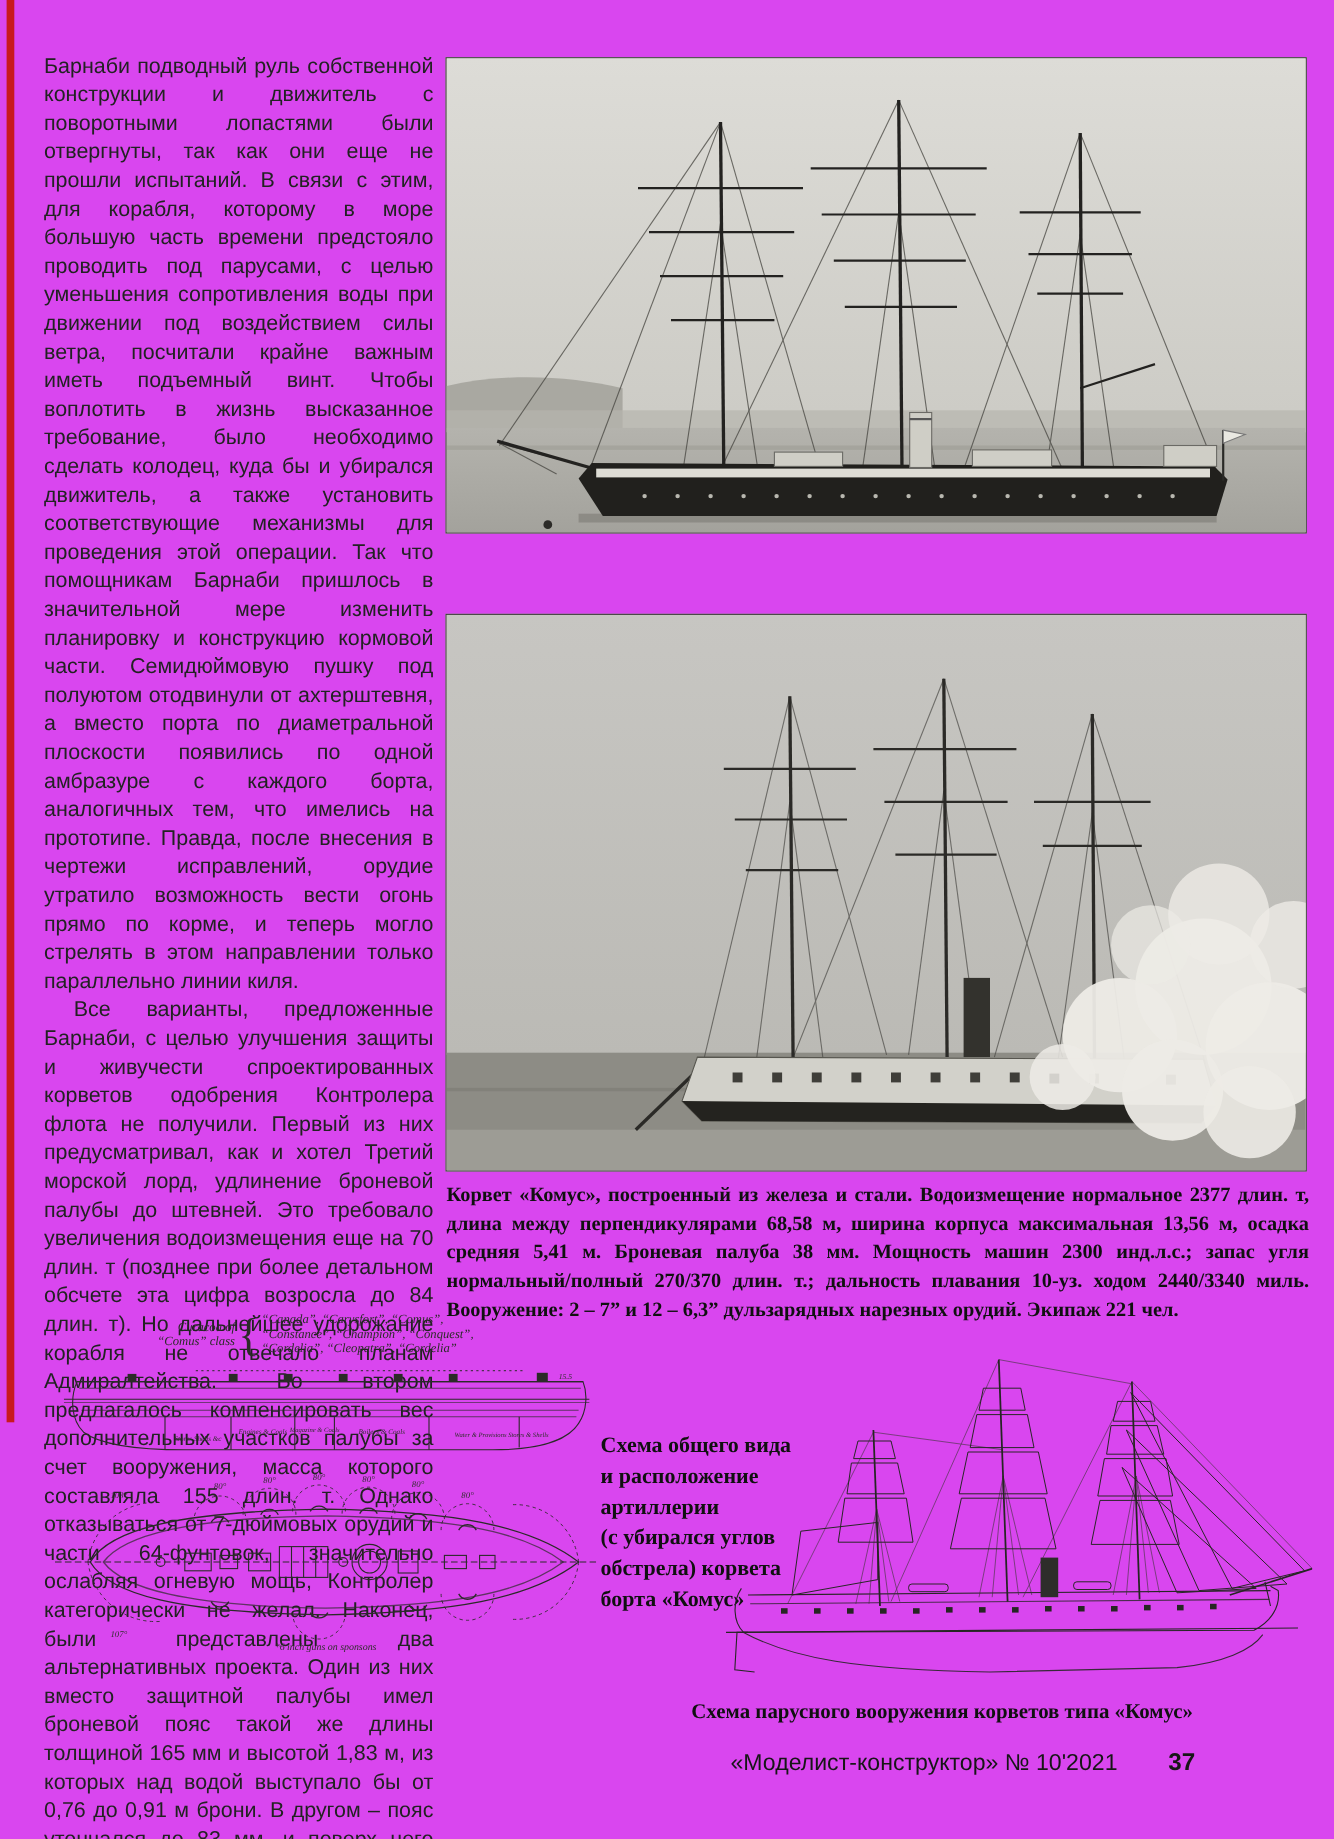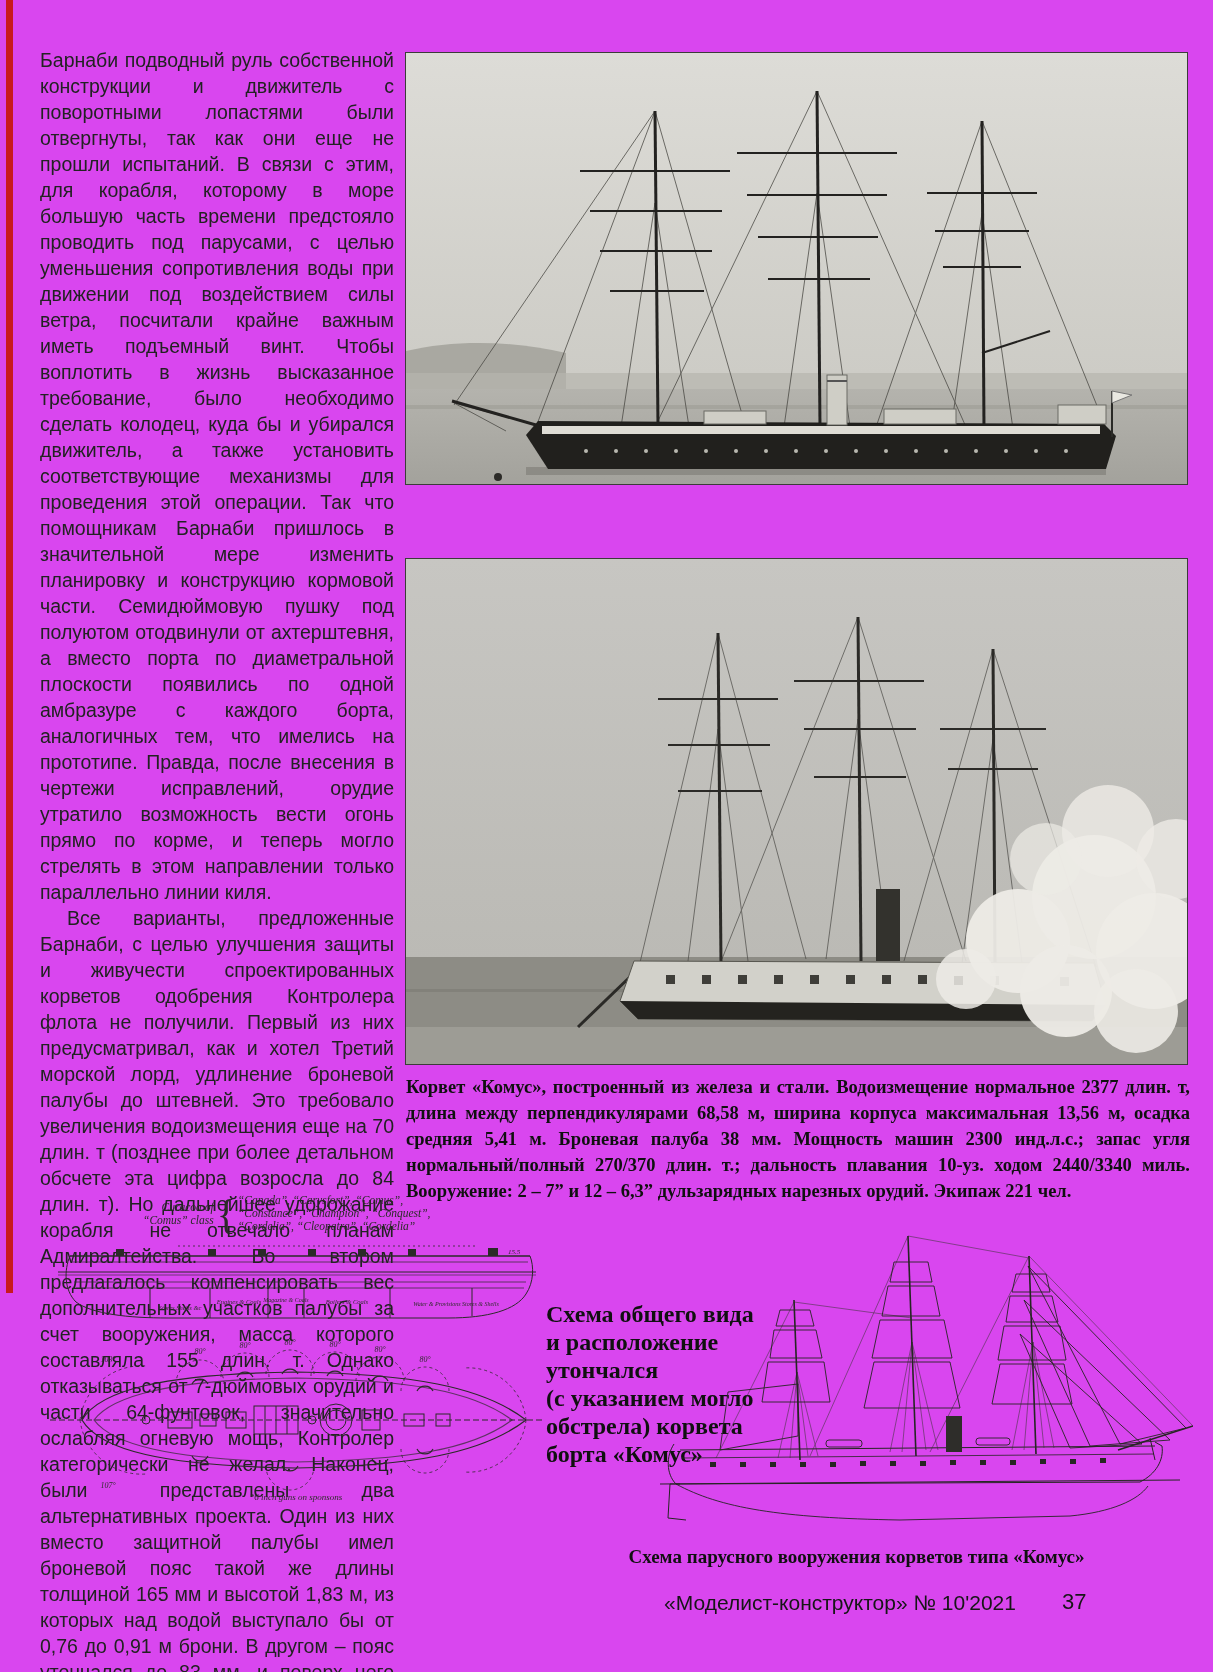--- a/index.html
+++ b/index.html
@@ -15,26 +15,26 @@
        text-align:justify;}
   .cap1{left:406px;top:494px;width:782px;font-size:18.5px;line-height:25px;}
   .cap2{left:406px;top:1074px;width:784px;font-size:18.5px;line-height:26px;}
   .vessels{position:absolute;left:143px;top:1190px;display:flex;align-items:center;
            font-family:"Liberation Serif",serif;font-style:italic;font-size:11.5px;color:#2b2b28;}
   .vessels .lbl{text-align:right;line-height:13px;margin-right:3px;}
   .vessels .brace{font-size:40px;font-weight:300;font-style:normal;margin:0 2px 0 0;color:#2b2b28;
                   transform:scaleY(1.05);}
   .vessels .list div{line-height:13px;white-space:nowrap;}
   .scheme{position:absolute;left:546px;top:1300px;width:240px;font-family:"Liberation Serif",serif;
-          font-weight:bold;font-size:24px;line-height:28px;color:#101010;}
+          font-weight:bold;font-size:20px;line-height:28px;color:#101010;}
   .sailcap{position:absolute;left:520px;top:1546px;width:673px;text-align:center;
            font-family:"Liberation Serif",serif;font-weight:bold;font-size:19px;color:#101010;}
   .footer-journal{position:absolute;left:660px;top:1591px;width:360px;text-align:center;
                   font-weight:normal;font-size:21px;color:#161616;}
-  .footer-page{position:absolute;left:1062px;top:1589px;font-weight:normal;font-size:22px;color:#161616;}
+  .footer-page{position:absolute;left:1062px;top:1589px;font-weight:bold;font-size:22px;color:#161616;}
   svg{display:block;}
   .drawing{position:absolute;}
   .dtext{font-family:"Liberation Serif",serif;font-style:italic;fill:#2d2d2a;}
 </style>
 </head>
 <body>
 
 <div id="page">
 
   <div class="stripe"></div>
@@ -313,22 +313,22 @@
         <text x="375" y="34">80°</text>
         <text x="58" y="160">107°</text>
       </g>
       <text class="dtext" x="246" y="172" font-size="9" text-anchor="middle">*6 inch guns on sponsons</text>
     </svg>
   </div>
 
   <div class="scheme">
     <div>Схема общего вида</div>
     <div>и расположение</div>
-    <div>утончался</div>
-    <div>(с указанием могло</div>
+    <div>артиллерии</div>
+    <div>(с убирался углов</div>
     <div>обстрела) корвета</div>
     <div>борта «Комус»</div>
   </div>
 
   <div class="drawing" style="left:650px;top:1222px;">
     <svg width="543" height="320" viewBox="0 0 543 320">
       <g stroke="#262623" fill="none" stroke-width="1">
         <line x1="10" y1="262" x2="530" y2="258"></line>
         <path d="M24,222 C16,234 16,252 26,262 L490,260 C506,252 514,238 512,224 L505,220"></path>
         <line x1="30" y1="228" x2="505" y2="224"></line>

